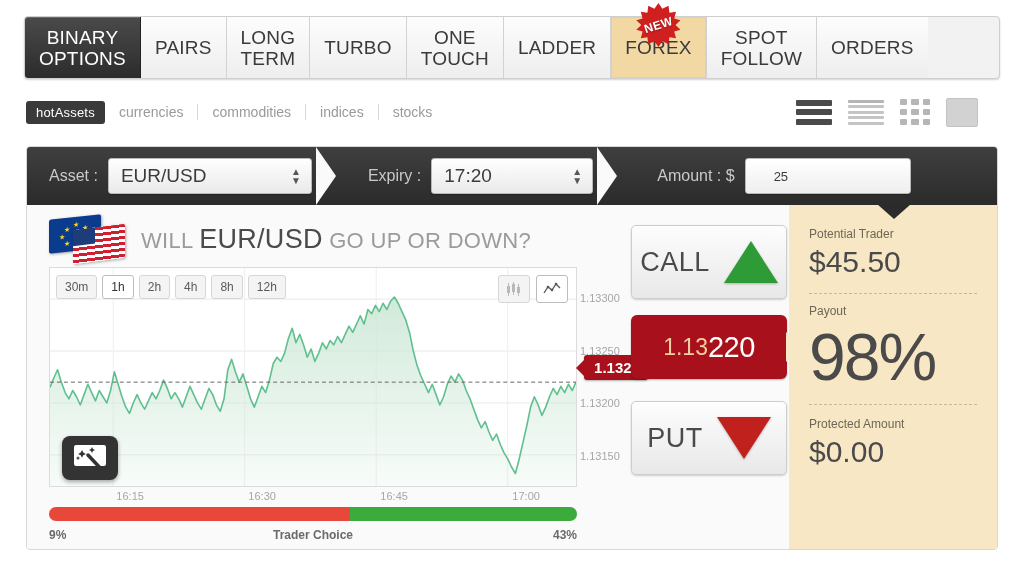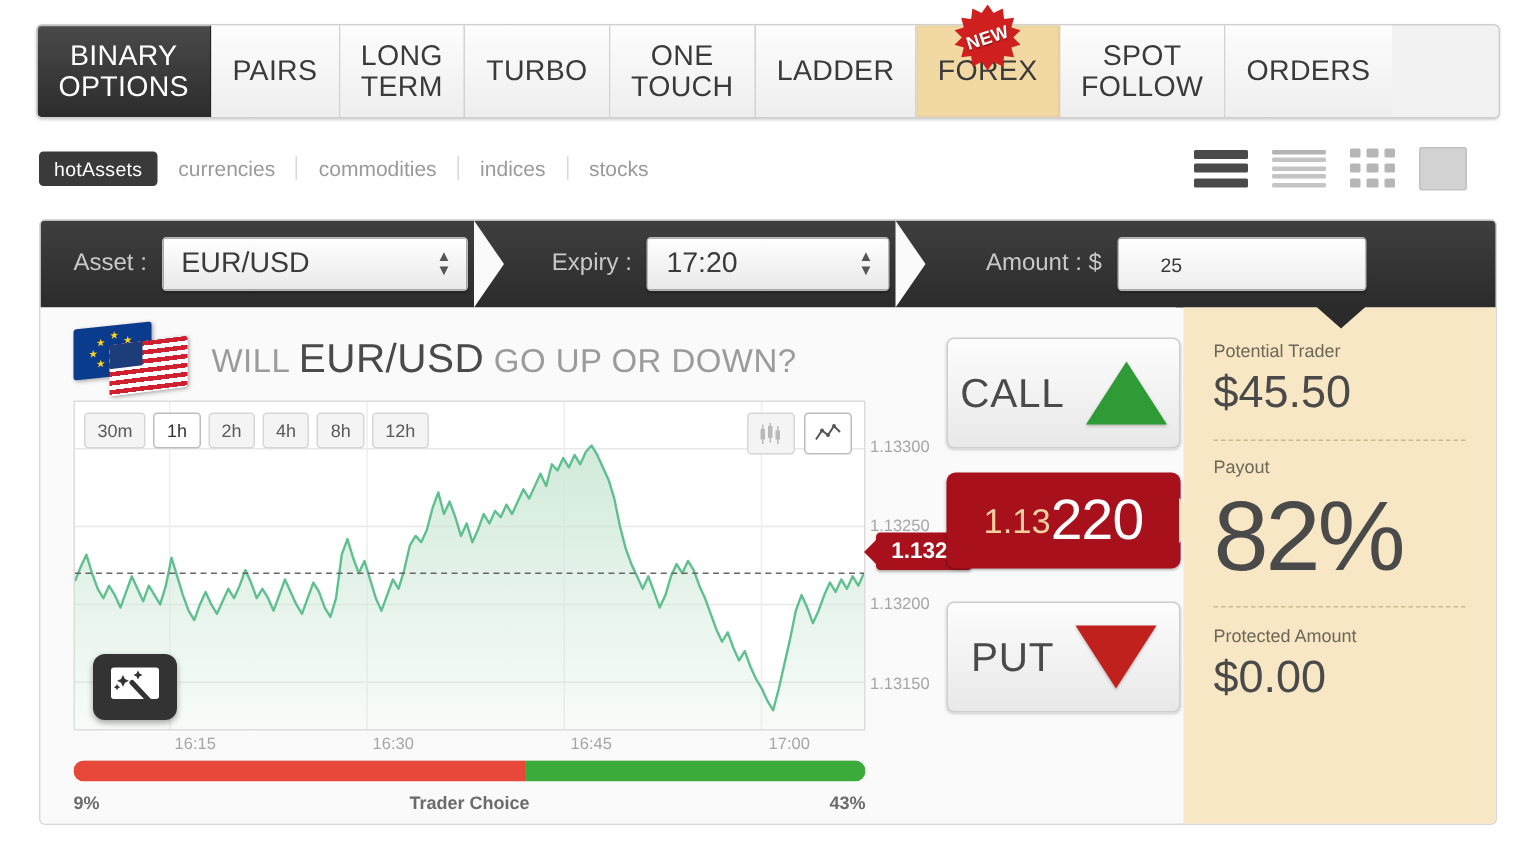--- a/index.html
+++ b/index.html
@@ -245,21 +245,21 @@
   .tri-up{width:0;height:0;border-left:27px solid transparent;border-right:27px solid transparent;border-bottom:42px solid #2e9b37;filter:drop-shadow(0 1px 1px rgba(0,0,0,.25));}
   .tri-dn{width:0;height:0;border-left:27px solid transparent;border-right:27px solid transparent;border-top:42px solid #c0211c;filter:drop-shadow(0 1px 1px rgba(0,0,0,.25));}
   .pricebox{
     position:absolute;left:0;top:110px;width:156px;height:64px;
     background:#a8111c;border-radius:6px;
     display:flex;align-items:center;justify-content:center;
     color:#fff;box-shadow:0 1px 2px rgba(0,0,0,.3);
     box-sizing:border-box;
   }
   .pricebox .sm{font-size:23px;color:#f2cfa0;}
-  .pricebox .lg{font-size:38px;letter-spacing:-.5px;}
+  .pricebox .lg{font-size:29px;letter-spacing:-.5px;}
   .pricebox::after{
     content:"";position:absolute;right:-14px;top:50%;transform:translateY(-50%);
     width:0;height:0;border-top:15px solid transparent;border-bottom:15px solid transparent;
     border-left:15px solid #f7e7c4;
   }
 
   
   .payout{
     position:absolute;right:0;top:58px;width:208px;height:346px;
     background:#f7e7c4;
@@ -496,20 +496,20 @@
         <span class="txt">PUT</span>
         <span class="tri-dn"></span>
       </div>
     </div>
 
     <div class="payout">
       <div class="po-label">Potential Trader</div>
       <div class="po-value">$45.50</div>
       <div class="dash"></div>
       <div class="po-label">Payout</div>
-      <div class="po-huge">82%</div>
+      <div class="po-huge">98%</div>
       <div class="dash2"></div>
       <div class="po-label">Protected Amount</div>
       <div class="po-value">$0.00</div>
     </div>
 
   </div>
 </div>
 
 </body></html>

